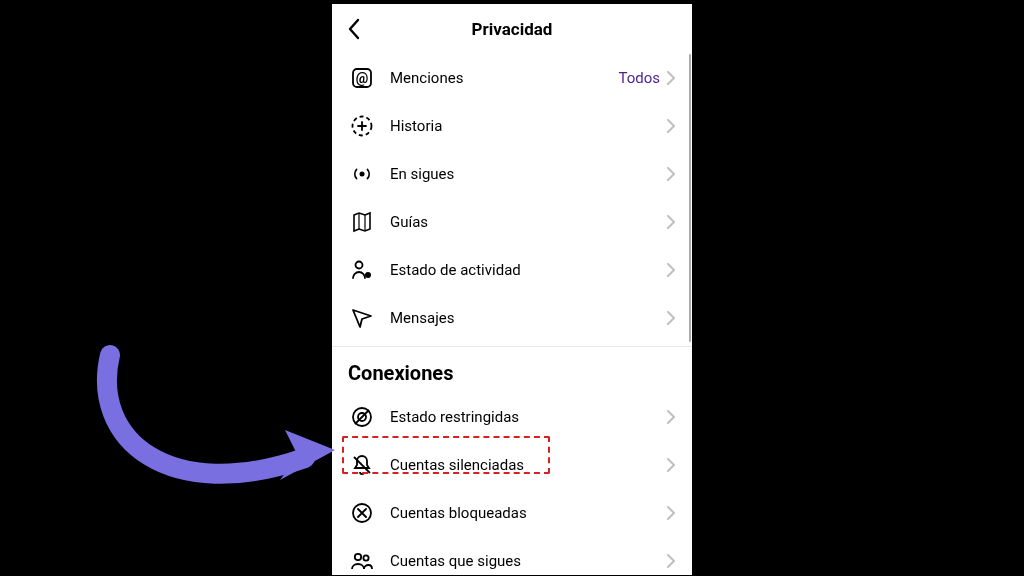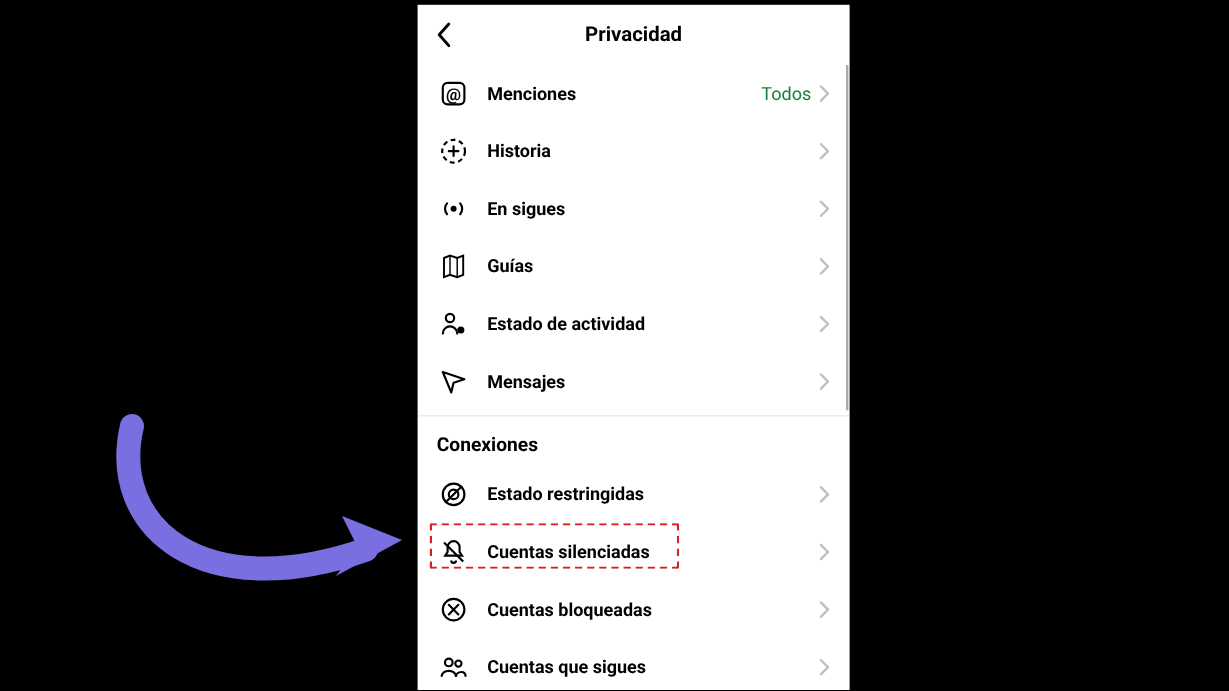--- a/index.html
+++ b/index.html
@@ -6,21 +6,21 @@
     body {
       background: #000;
       width: 1024px;
       height: 576px;
       font-family: -apple-system, BlinkMacSystemFont, "Segoe UI", Roboto, Helvetica, Arial, sans-serif;
       position: relative;
       overflow: hidden;
     }
     .phone-frame {
       position: absolute;
-      left: 348px;
+      left: 332px;
       top: 4px;
       width: 360px;
       height: 571px;
       background: #fff;
       overflow: hidden;
     }
     .header {
       height: 50px;
       display: flex;
       align-items: center;
@@ -62,37 +62,36 @@
       display: flex;
       align-items: center;
       justify-content: center;
       flex-shrink: 0;
     }
     .row .label {
       flex: 1;
       font-size: 15px;
       color: #000;
       margin-left: 14px;
-      font-weight: bold;
     }
     .row .value {
       font-size: 15px;
-      color: #15803d;
+      color: #4c1d95;
       margin-right: 6px;
     }
     .row .chev {
       width: 10px;
       height: 14px;
       display: flex;
       align-items: center;
       justify-content: center;
     }
     .section-header {
       padding: 14px 16px 8px 16px;
-      font-size: 16px;
+      font-size: 20px;
       font-weight: 700;
       color: #000;
       border-top: 1px solid #e8e8e8;
       margin-top: 4px;
     }
     .scroll-indicator {
       position: absolute;
       right: 1px;
       top: 0;
       width: 2px;

